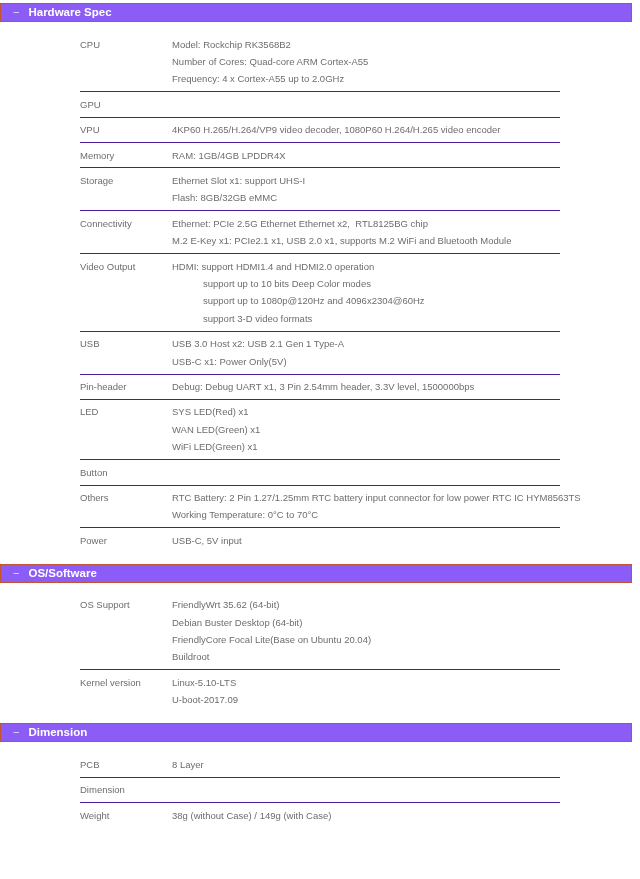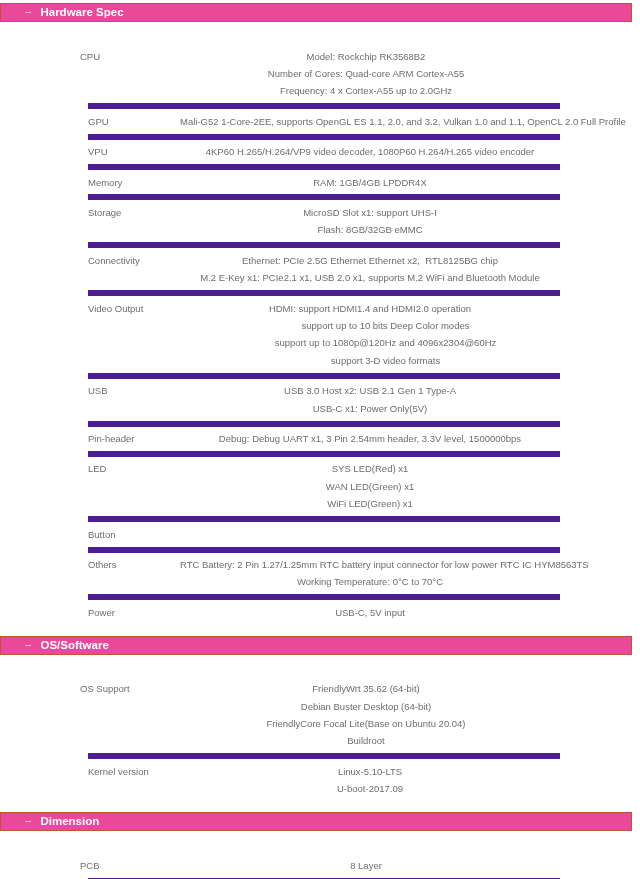--- a/index.html
+++ b/index.html
@@ -18,61 +18,59 @@
   }
   .sec {
     margin: 0;
   }
   .sec + .sec {
     margin-top: 11px;
   }
   .sec-header {
     height: 17px;
     line-height: 17px;
-    background: #ec4899;
+    background: #8b5cf6;
     border: 1px solid #c4532f;
     margin-right: 8px;
-    padding-left: 24px;
+    padding-left: 12px;
     color: #ffffff;
     font-size: 11.5px;
     font-weight: bold;
     cursor: pointer;
     overflow: hidden;
   }
   .toggle {
     display: inline-block;
     color: rgba(255,255,255,0.85);
     font-weight: normal;
     font-size: 11px;
     margin-right: 9px;
     vertical-align: top;
   }
   .spec-table {
     margin-left: 80px;
     width: 480px;
-    padding-top: 22px;
+    padding-top: 10px;
   }
   .row {
     display: flex;
     padding: 3.5px 0;
   }
   .row + .row {
-    border-top: 6px solid #4c1d95;
-    margin-left: 8px;
+    border-top: 1px solid #4c1d95;
   }
   .label {
     flex: 0 0 92px;
     width: 92px;
     line-height: 17.4px;
     white-space: pre;
   }
   .value {
     flex: 1 1 auto;
     min-width: 0;
-    text-align: center;
   }
   .line {
     line-height: 17.4px;
     white-space: pre;
   }
   .line.indent {
     padding-left: 31px;
   }
 </style>
 </head>
@@ -85,40 +83,37 @@
         <div class="row">
           <div class="label">CPU</div>
           <div class="value">
             <div class="line">Model: Rockchip RK3568B2</div>
             <div class="line">Number of Cores: Quad-core ARM Cortex-A55</div>
             <div class="line">Frequency: 4 x Cortex-A55 up to 2.0GHz</div>
           </div>
         </div>
         <div class="row">
           <div class="label">GPU</div>
-          <div class="value">
-            <div class="line">Mali-G52 1-Core-2EE, supports OpenGL ES 1.1, 2.0, and 3.2, Vulkan 1.0 and 1.1, OpenCL 2.0 Full Profile</div>
-          </div>
         </div>
         <div class="row">
           <div class="label">VPU</div>
           <div class="value">
             <div class="line">4KP60 H.265/H.264/VP9 video decoder, 1080P60 H.264/H.265 video encoder</div>
           </div>
         </div>
         <div class="row">
           <div class="label">Memory</div>
           <div class="value">
             <div class="line">RAM: 1GB/4GB LPDDR4X</div>
           </div>
         </div>
         <div class="row">
           <div class="label">Storage</div>
           <div class="value">
-            <div class="line">MicroSD Slot x1: support UHS-I</div>
+            <div class="line">Ethernet Slot x1: support UHS-I</div>
             <div class="line">Flash: 8GB/32GB eMMC</div>
           </div>
         </div>
         <div class="row">
           <div class="label">Connectivity</div>
           <div class="value">
             <div class="line">Ethernet: PCIe 2.5G Ethernet Ethernet x2,  RTL8125BG chip</div>
             <div class="line">M.2 E-Key x1: PCIe2.1 x1, USB 2.0 x1, supports M.2 WiFi and Bluetooth Module</div>
           </div>
         </div>

